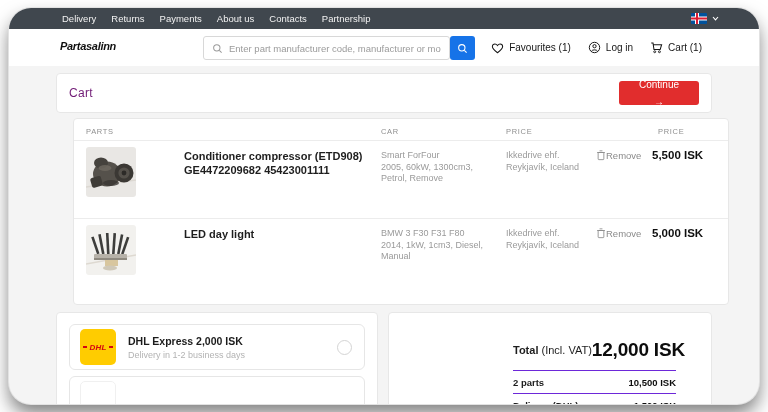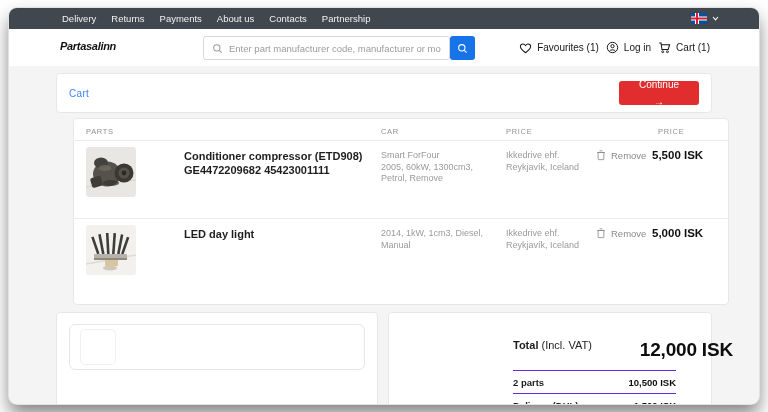--- a/index.html
+++ b/index.html
@@ -1,19 +1,19 @@
 <!DOCTYPE html>
 <html><head>
 <meta charset="utf-8">
 <style>
   * { margin:0; padding:0; box-sizing:border-box; }
   html,body { width:768px; height:412px; background:#fff; overflow:hidden;
               font-family:"Liberation Sans", sans-serif; }
   .frame { position:absolute; left:9px; top:8px; width:750px; height:396px;
-           border-radius:8px; background:#f4f4f4; overflow:hidden;
+           border-radius:22px; background:#f4f4f4; overflow:hidden;
            box-shadow:0 0 0 1px #e2e2e2, 0 10px 18px rgba(25,25,25,.55); }
 
   
   .topbar { position:absolute; top:0; left:0; right:0; height:21px; background:#40474e;
             display:flex; align-items:center; }
   .nav { display:flex; gap:15px; margin-left:53px; }
   .nav-item { font-size:9.5px; color:#f2f2f2; cursor:pointer; white-space:nowrap; }
   .lang { position:absolute; right:40px; display:flex; align-items:center; gap:5px; cursor:pointer; }
   .flag { width:16px; height:11px; border-radius:1px; overflow:hidden; display:block; }
 
@@ -22,46 +22,46 @@
   .logo { position:absolute; left:51px; top:11px; font-size:11px; font-weight:800;
           font-style:italic; letter-spacing:-.3px; color:#101010;text-align:center; }
   .search { position:absolute; left:194px; top:7px; width:272px; height:24px; display:flex; }
   .search-wrap { width:247px; border:1px solid #d8d8d8; border-radius:3px; background:#fff;
                  display:flex; align-items:center; padding:0 8px; gap:6px; }
   .search-wrap input { border:none; outline:none; flex:1; font-size:9.5px; color:#333;
                        font-family:"Liberation Sans",sans-serif; background:transparent; }
   .search-wrap input::placeholder { color:#9b9b9b; }
   .search-btn { width:25px; height:24px; margin-left:0px; border:none; border-radius:3px;
                 background:#1673e8; display:flex; align-items:center; justify-content:center; cursor:pointer; }
-  .actions { position:absolute; right:49px; top:0; height:37px; display:flex; align-items:center; gap:7px;text-align:center; }
+  .actions { position:absolute; right:57px; top:0; height:37px; display:flex; align-items:center; gap:17px;text-align:center; }
   .action { display:flex; align-items:center; gap:5px; font-size:10px; color:#161616; cursor:pointer; white-space:nowrap; }
 
   
   .card { position:absolute; background:#fff; border:1px solid #e7e7e7; border-radius:4px; }
 
   .cart-card { left:47px; top:65px; width:656px; height:40px; display:flex;
                align-items:center; justify-content:space-between; padding:0 12px; }
-  .cart-title { font-size:10px; color:#3b82f6; letter-spacing:.3px; }
+  .cart-title { font-size:12px; color:#701a75; letter-spacing:.3px; }
   .continue-btn { width:80px; height:24px; background:#e12d2d; color:#fff; border:none;
                   border-radius:3px; font-size:10px; display:flex; align-items:center;
                   justify-content:center; gap:6px; cursor:pointer; font-family:"Liberation Sans",sans-serif;flex-direction:column; }
 
   .parts-card { left:64px; top:110px; width:656px; height:187px; }
   .thead { position:relative; height:22px; border-bottom:1px solid #ececec; }
   .th { position:absolute; top:8px; font-size:7.5px; color:#8f8f8f; letter-spacing:.7px; }
   .th-parts{left:12px} .th-car{left:307px} .th-seller{left:432px} .th-price{left:584px}
   .trow { position:relative; border-bottom:1px solid #ececec; }
   .trow.r1 { height:78px; } .trow.r2 { height:86px; border-bottom:none; }
   .part-img { position:absolute; left:12px; top:6px; width:50px; height:50px; border-radius:3px; overflow:hidden; }
   .part-title { position:absolute; left:110px; top:9px; font-size:11px; font-weight:700; color:#1e1e1e; }
   .part-sub   { position:absolute; left:110px; top:23px; font-size:11px; font-weight:700; color:#1e1e1e; }
   .col-car    { position:absolute; left:307px; top:9px; width:112px; font-size:9px; color:#9a9a9a; line-height:11.5px; }
   .col-seller { position:absolute; left:432px; top:9px; width:92px;  font-size:9px; color:#9a9a9a; line-height:11.5px; }
   .muted-line { display:block; }
-  .remove-btn { position:absolute; left:522px; top:8px; display:flex; align-items:center; gap:5px;
+  .remove-btn { position:absolute; left:522px; top:8px; display:flex; align-items:center; 
                 font-size:9.5px; color:#8a8a8a; background:none; border:none; cursor:pointer;
                 font-family:"Liberation Sans",sans-serif; }
   .price { position:absolute; left:578px; top:8px; font-size:11.5px; font-weight:800; color:#0f0f0f; }
 
   
   .delivery-card { left:47px; top:304px; width:322px; height:130px; border-radius:4px 4px 0 0; }
   .delivery-title { height:22px; padding:6px 12px 0; font-size:10.5px; font-weight:600; color:#1d1d1d;
                     border-bottom:1px solid #eee; }
   .option { margin:11px 12px 0; border:1px solid #e6e6e6; border-radius:6px; height:46px;
             display:flex; align-items:center; padding:0 12px 0 10px; gap:12px; cursor:pointer; background:#fff; }
@@ -73,21 +73,21 @@
   .dhl-text { color:#d40511; font-weight:800; font-style:italic; font-size:8px; letter-spacing:.2px; }
   .dhl-line { width:4px; height:1.6px; background:#d40511; }
   .option-title { font-size:10.5px; font-weight:700; color:#1b1b1b; }
   .option-desc  { font-size:9px; color:#b3b3b3; margin-top:3px; }
   .radio { margin-left:auto; width:15px; height:15px; border-radius:50%;
            border:1.5px solid #d4d4d4; position:relative; flex:0 0 15px; }
 
   
   .summary-card { left:379px; top:304px; width:324px; height:130px; border-radius:4px 4px 0 0;
                   padding:26px 35px 0 124px; }
-  .total-row { display:flex; justify-content:space-between; padding-bottom:9px;gap:48px; }
+  .total-row { display:flex; justify-content:space-between; align-items:center; padding-bottom:9px; }
   .total-label { font-size:11px; color:#1d1d1d; white-space:nowrap; }
   .total-label b { font-weight:700; }
   .total-value { font-size:19px; font-weight:800; color:#0d0d0d; letter-spacing:-.2px; white-space:nowrap; }
   .sum-row { display:flex; justify-content:space-between; align-items:center; padding:6px 0 5px;
              border-top:1px solid #6d28d9; }
   .sum-label { font-size:9.5px; font-weight:700; color:#1d1d1d; }
   .sum-value { font-size:9.5px; font-weight:800; color:#0d0d0d; }
 
   svg { display:block; }
 </style>
@@ -232,40 +232,53 @@
             <rect x="35" y="11" width="2.6" height="18" transform="rotate(19 36 29)"></rect>
           </g>
           <rect x="8" y="29" width="33" height="6" rx="1" fill="#b7b2a9"></rect>
           <rect x="8" y="33" width="33" height="2" fill="#8f8a80"></rect>
           <rect x="19" y="35" width="13" height="6" fill="#d8c69e"></rect>
           <ellipse cx="24" cy="43" rx="7" ry="2.5" fill="#cfc8b8"></ellipse>
         </svg>
       </span>
       <span class="part-title">LED day light</span>
       <span class="col-car">
+        <span class="muted-line">BMW 3 F30 F31 F80</span>
         <span class="muted-line">2014, 1kW, 1cm3, Diesel, Manual</span>
       </span>
       <span class="col-seller">
         <span class="muted-line">Ikkedrive ehf.</span>
         <span class="muted-line">Reykjavík, Iceland</span>
       </span>
       <button class="remove-btn">
         <svg width="10" height="12" viewBox="0 0 14 16">
           <rect x="3" y="4.5" width="8" height="10" rx="1" fill="none" stroke="#8a8a8a" stroke-width="1.2"></rect>
           <line x1="1.5" y1="4.5" x2="12.5" y2="4.5" stroke="#8a8a8a" stroke-width="1.2"></line>
           <line x1="5" y1="2.2" x2="9" y2="2.2" stroke="#8a8a8a" stroke-width="1.2"></line>
         </svg>
         <span>Remove</span>
       </button>
       <span class="price">5,000 ISK</span>
     </div>
   </div>
 
   <div class="card delivery-card">
 
+    <div class="option">
+      <span class="dhl-logo dhl-yellow">
+        <span class="dhl-line"></span>
+        <span class="dhl-text">DHL</span>
+        <span class="dhl-line"></span>
+      </span>
+      <span>
+        <div class="option-title">DHL Express 2,000 ISK</div>
+        <div class="option-desc">Delivery in 1-2 business days</div>
+      </span>
+      <span class="radio"></span>
+    </div>
 
     <div class="option">
       <span class="dhl-logo dhl-white">
         
         
         
       </span>
 
     </div>
   </div>

